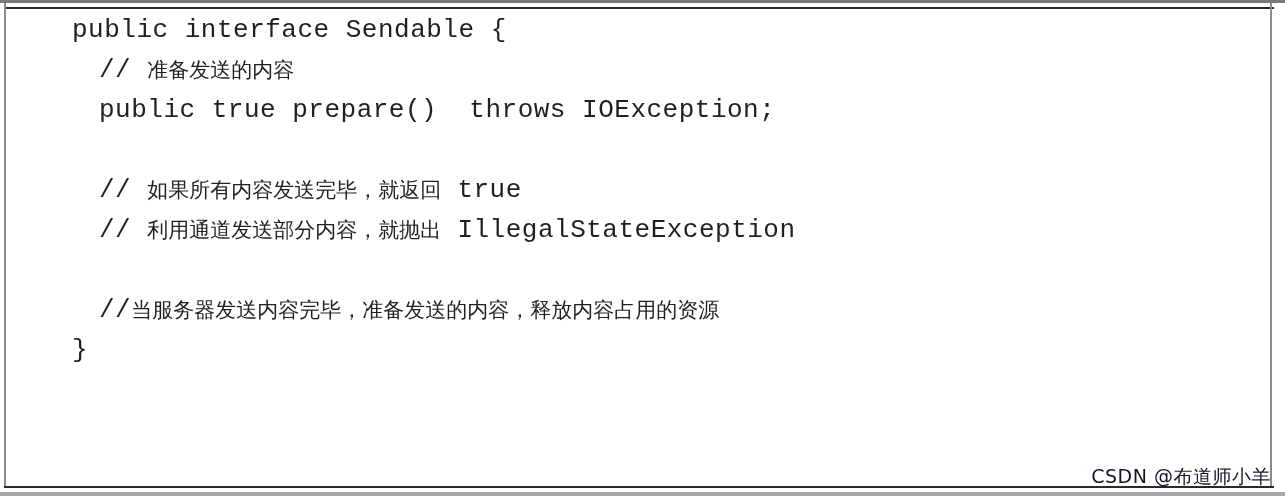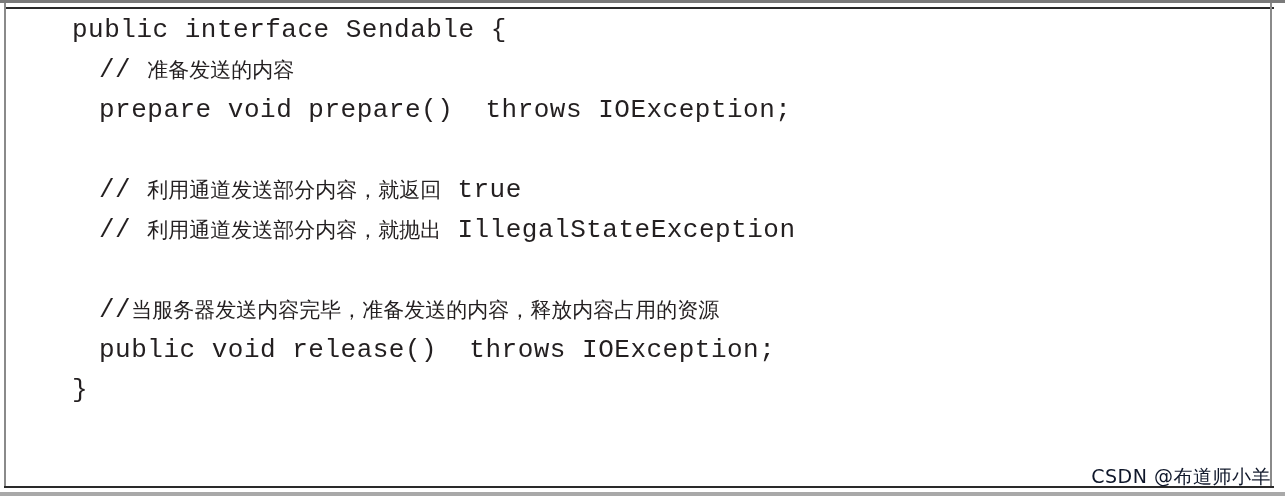--- a/index.html
+++ b/index.html
@@ -132,25 +132,24 @@
   <div class="rule-top-outer"></div>
   <div class="rule-top-inner"></div>
   <div class="rule-left"></div>
   <div class="rule-right"></div>
   <div class="rule-bottom-inner"></div>
   <div class="rule-bottom-outer"></div>
 
   <div class="code-body">
       <div class="code-line indent-0">public interface Sendable {</div>
       <div class="code-line indent-1">// <span class="cn">准备发送的内容</span></div>
-      <div class="code-line indent-1">prepare void prepare()  throws IOException;</div>
+      <div class="code-line indent-1">public true prepare()  throws IOException;</div>
       <div class="code-line indent-1 blank"></div>
-      <div class="code-line indent-1">// <span class="cn">利用通道发送部分内容，就返回</span> true</div>
+      <div class="code-line indent-1">// <span class="cn">如果所有内容发送完毕，就返回</span> true</div>
       <div class="code-line indent-1">// <span class="cn">利用通道发送部分内容，就抛出</span> IllegalStateException</div>
       <div class="code-line indent-1 blank"></div>
       <div class="code-line indent-1">//<span class="cn">当服务器发送内容完毕，准备发送的内容，释放内容占用的资源</span></div>
-      <div class="code-line indent-1">public void release()  throws IOException;</div>
       <div class="code-line indent-0">}</div>
     </div>
 
   <div class="watermark">CSDN @<span>布道师小羊</span></div>
 
 </div>
 
 </body></html>

